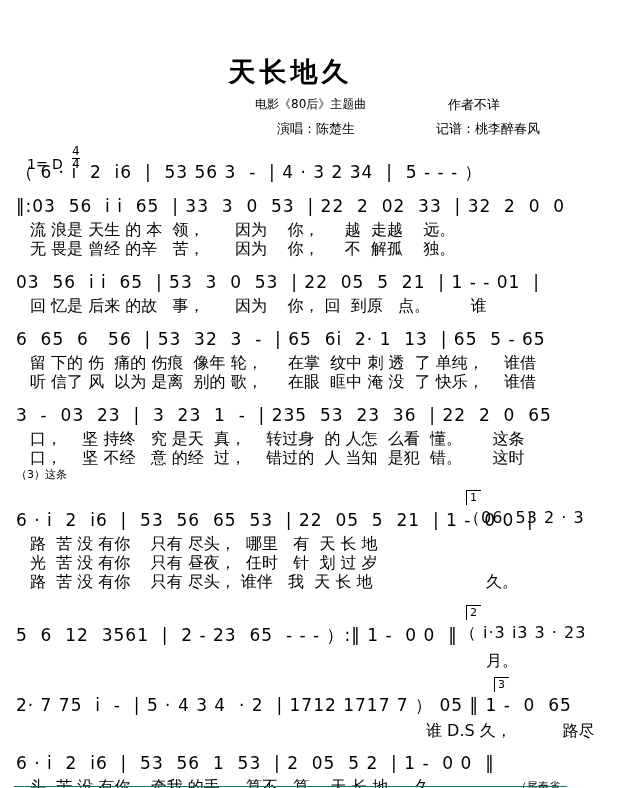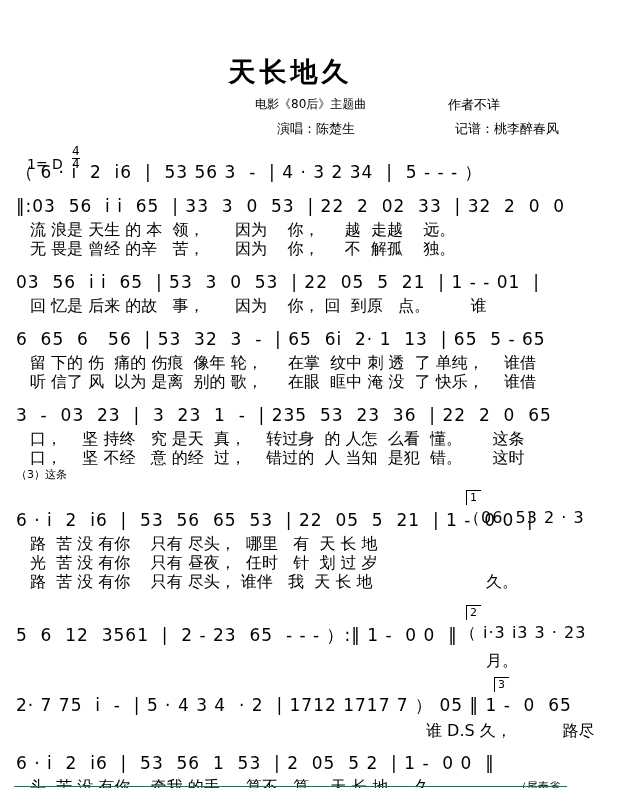--- a/index.html
+++ b/index.html
@@ -51,21 +51,21 @@
   }
   .sub-singer {
     position: absolute;
     left: 277px;
     top: 26px;
     font-family: "DejaVu Sans", sans-serif;
     font-size: 13px;
   }
   .sub-notes {
     position: absolute;
-    left: 455px;
+    left: 436px;
     top: 26px;
     font-family: Liberation Serif, serif;
     font-size: 13px;
   }
   .keysig {
     position: absolute;
     left: 27px;
     top: 62px;
     font-family: "DejaVu Sans", sans-serif;
     font-size: 14px;

